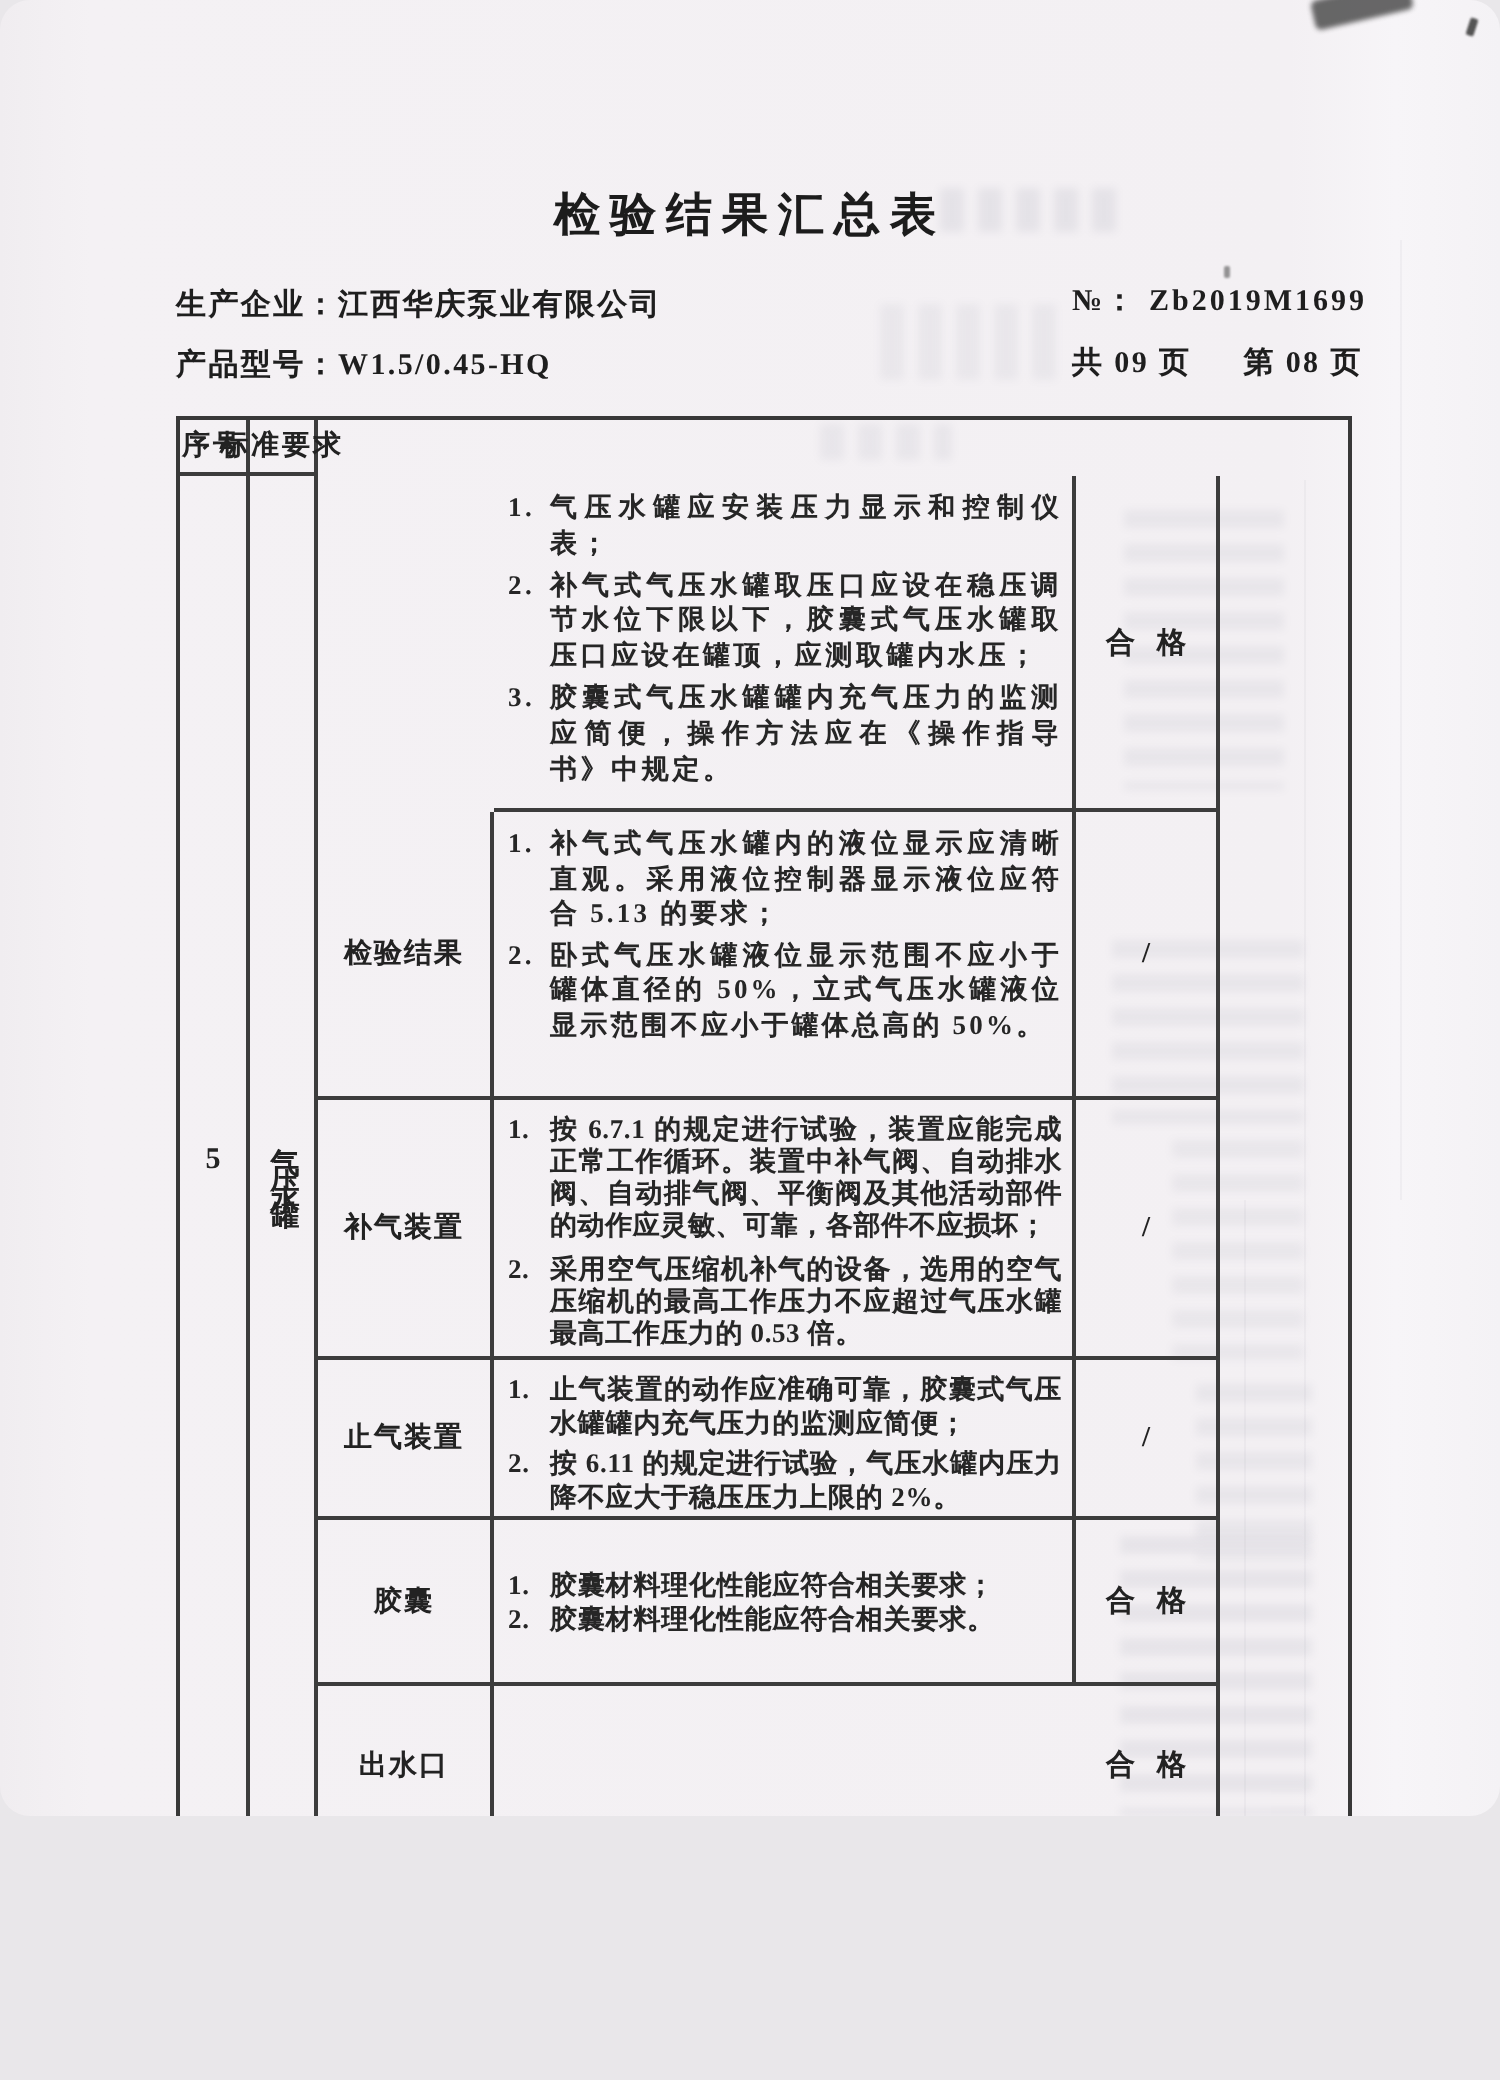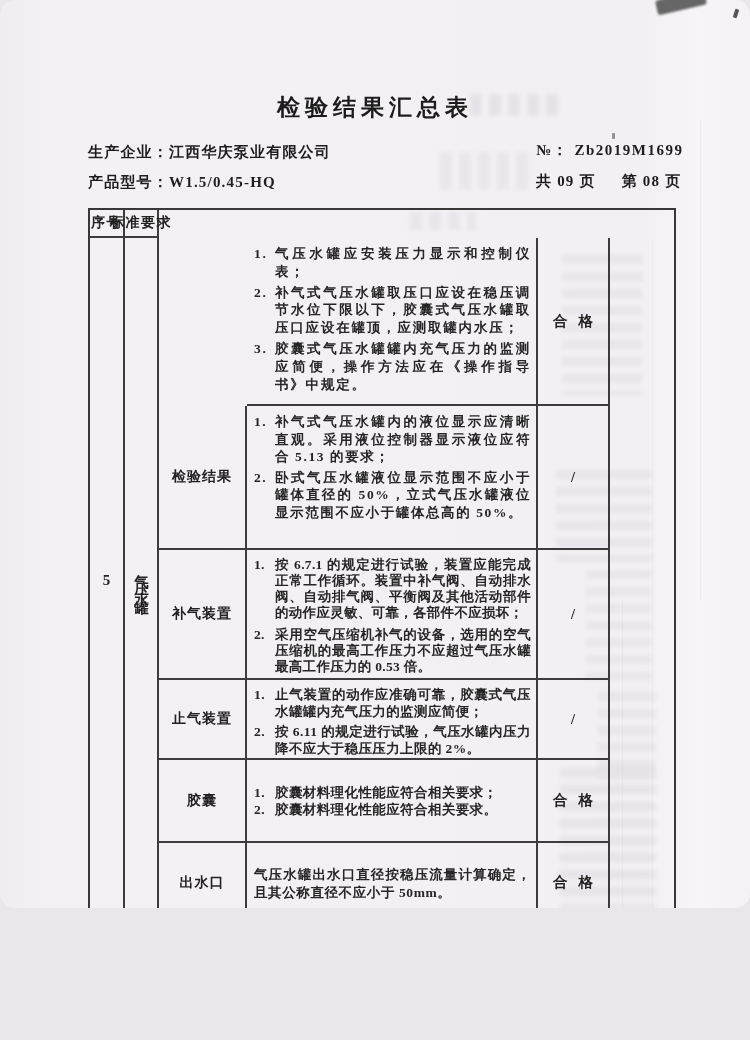--- a/index.html
+++ b/index.html
@@ -190,23 +190,20 @@
       <div class="req-item" style="margin-bottom:0;">
           <span class="num">2.</span>
           <span class="txt">胶囊材料理化性能应符合相关要求。</span>
         </div>
     </div>
     <div class="cell rescell br bb" style="grid-column:5;grid-row:6;">
         <span class="res-pass">合格</span>
       </div>
 
     <div class="cell itemcell br" style="grid-column:3;grid-row:7;">出水口</div>
-    <div class="cell reqcell br req-center" style="grid-column:4;grid-row:7;">
-      <div class="plain-req">气压水罐出水口直径按稳压流量计算确定，且其公称直径不应小于 50mm。</div>
-    </div>
     <div class="cell rescell br" style="grid-column:5;grid-row:7;">
         <span class="res-pass">合格</span>
       </div>
 
     <div class="cell c-rem"></div>
   </div>
 
 
 </div>
 

